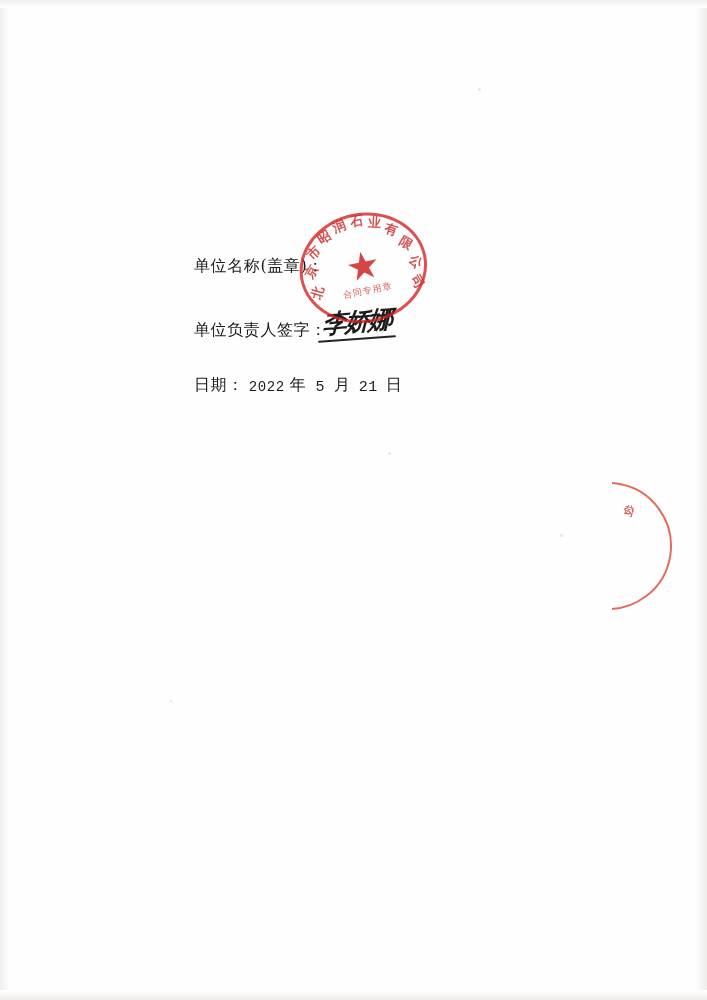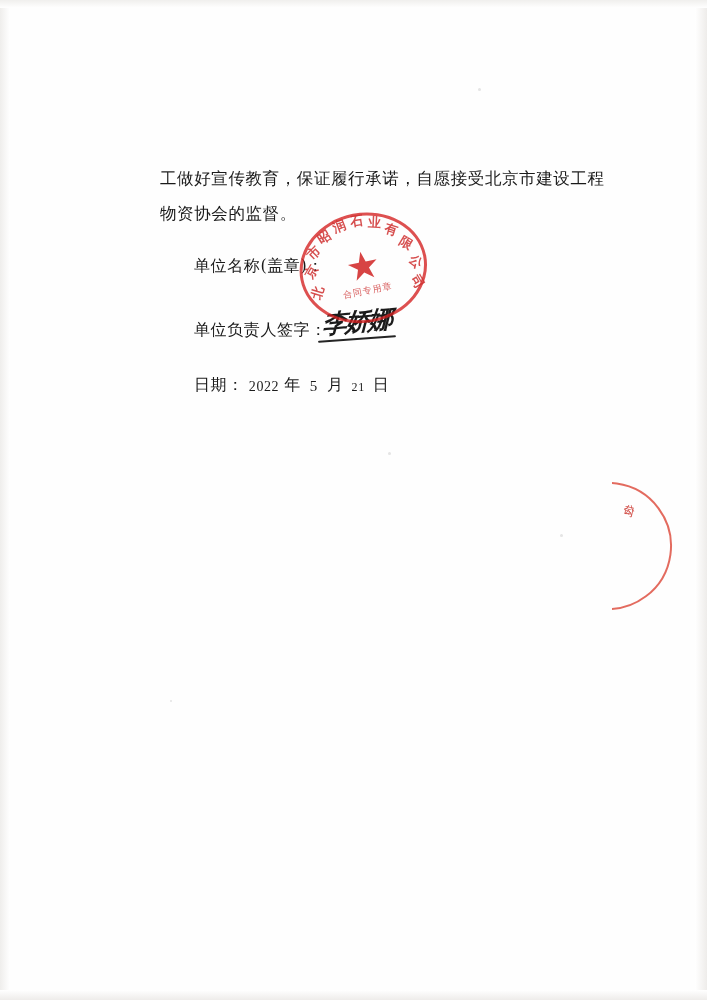--- a/index.html
+++ b/index.html
@@ -68,29 +68,29 @@
     color: #1a1a1a;
     letter-spacing: 0.6px;
     font-family: "DejaVu Serif", "Liberation Serif", serif;
     white-space: nowrap;
   }
   .field-company { left: 194px; top: 256px; }
   .field-signer  { left: 194px; top: 320px; }
   .field-date    { left: 194px; top: 375px; }
 
   .date-val {
-    font-family: Liberation Serif, serif;
+    font-family: Liberation Mono, monospace;
     font-size: 14px;
     color: #1c1c1c;
     padding: 0 5px;
     position: relative;
     top: 1px;
   }
   .date-val.m { font-size: 15px; padding: 0 9px; }
-  .date-val.d { font-size: 12px; padding: 0 8px; }
+  .date-val.d { font-size: 15px; padding: 0 8px; }
 
   
   .signature {
     position: absolute;
     left: 322px;
     top: 305px;
     font-family: "DejaVu Serif", serif;
     font-size: 25px;
     color: #1b1b1b;
     transform: rotate(-5deg) skewX(-6deg);
@@ -216,21 +216,20 @@
   <div class="page-edge-left"></div>
   <div class="page-edge-right"></div>
   <div class="page-edge-top"></div>
   <div class="page-edge-bottom"></div>
 
   <div class="speck" style="left:478px;top:88px;width:3px;height:3px;"></div>
   <div class="speck" style="left:388px;top:452px;width:3px;height:3px;"></div>
   <div class="speck" style="left:560px;top:534px;width:3px;height:3px;"></div>
   <div class="speck" style="left:170px;top:700px;width:2px;height:2px;"></div>
 
-  <p class="body-text">工做好宣传教育，保证履行承诺，自愿接受北京市建设工程物资协会的监督。</p>
 
   <div class="field field-company">
     <span>单位名称(盖章)：</span>
   </div>
 
   <div class="field field-signer">
     <span>单位负责人签字：</span>
   </div>
 
   <div class="field field-date">

